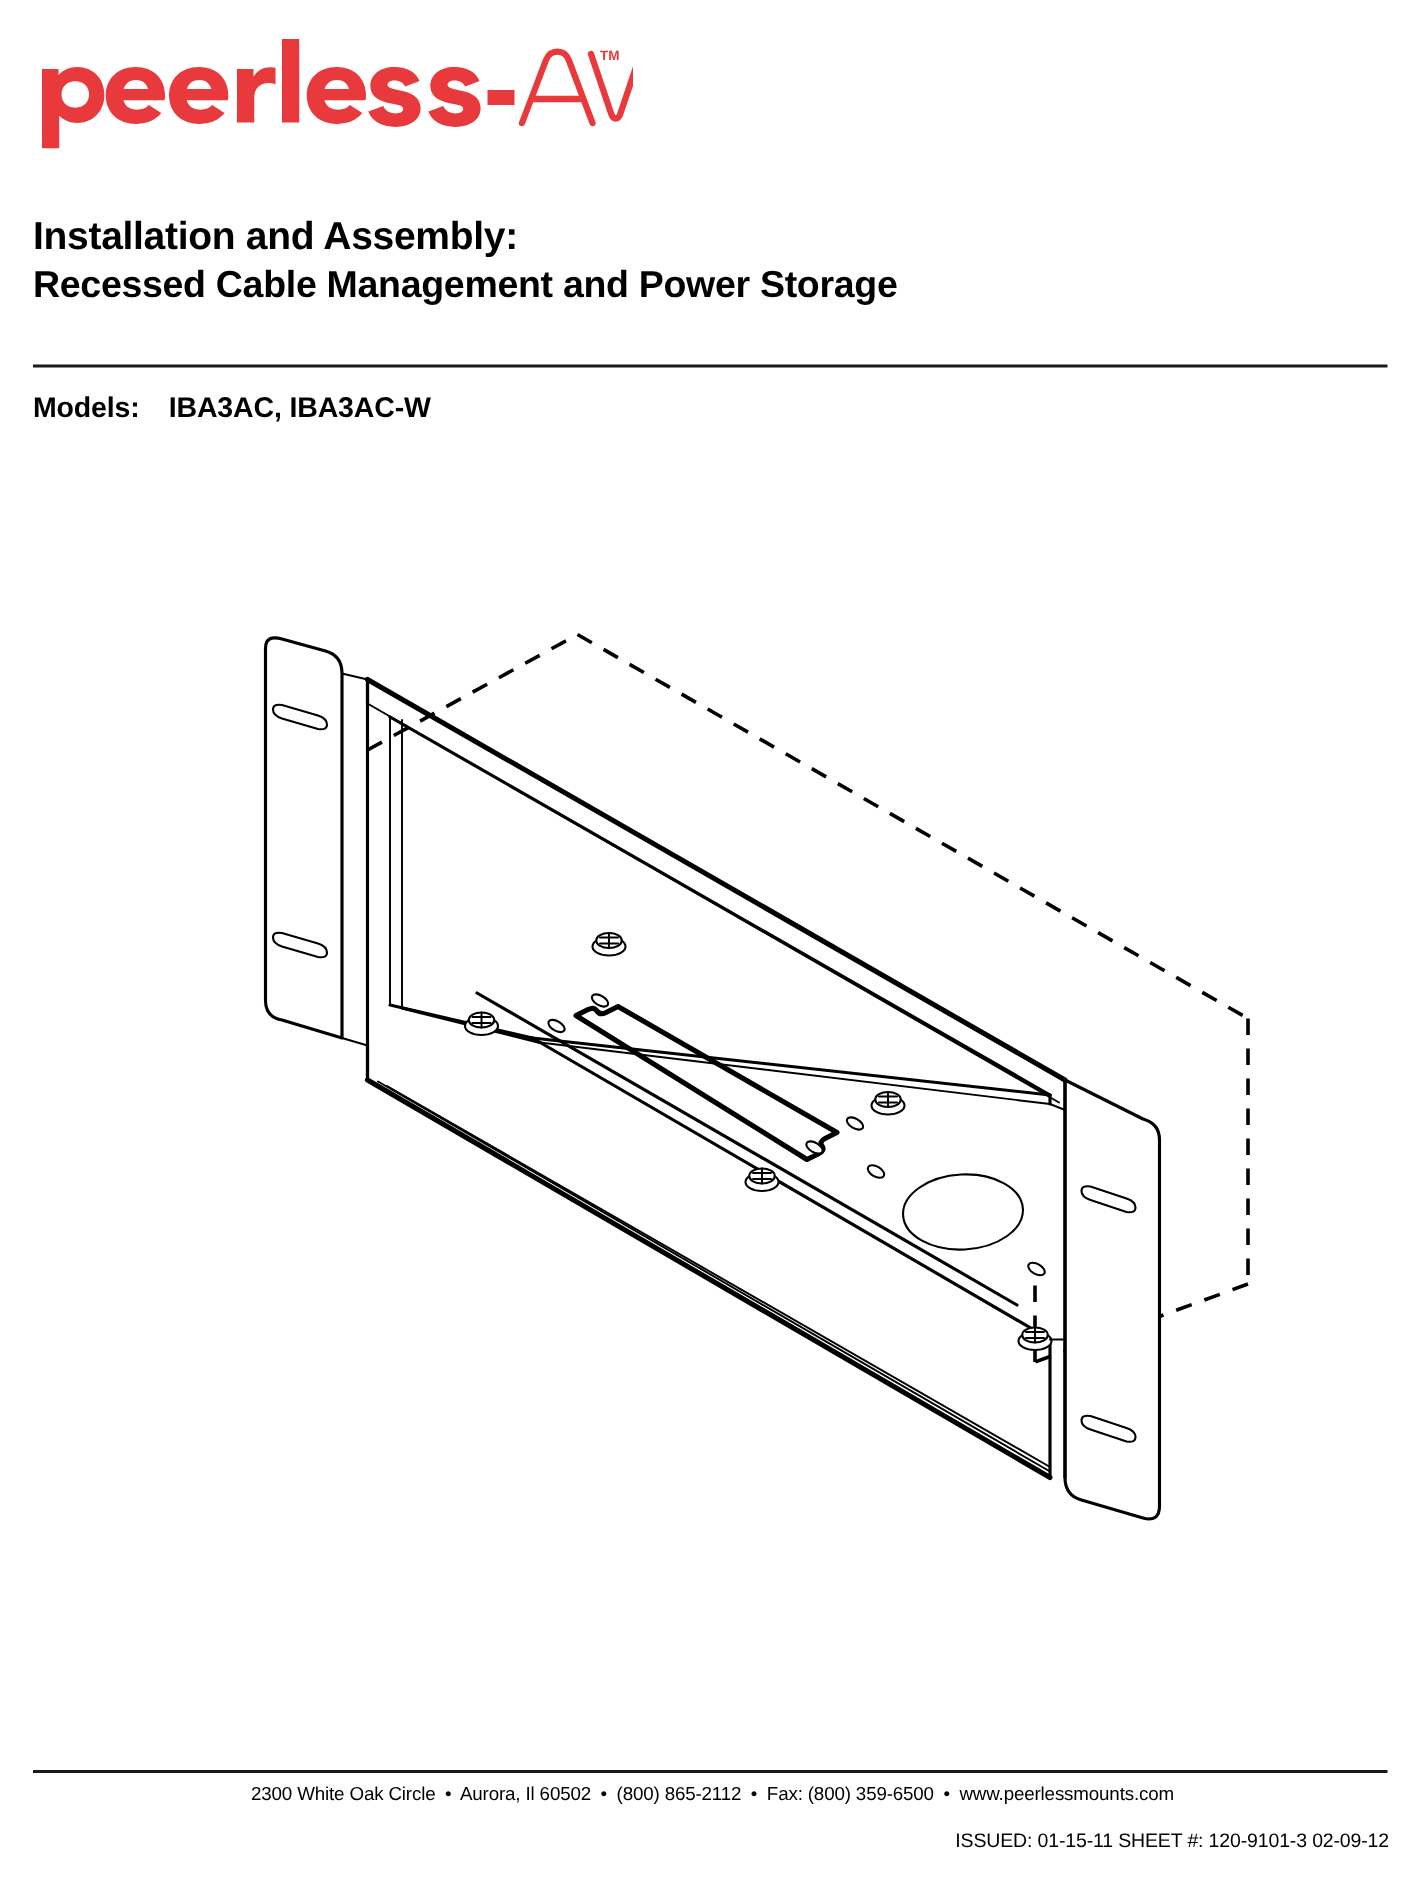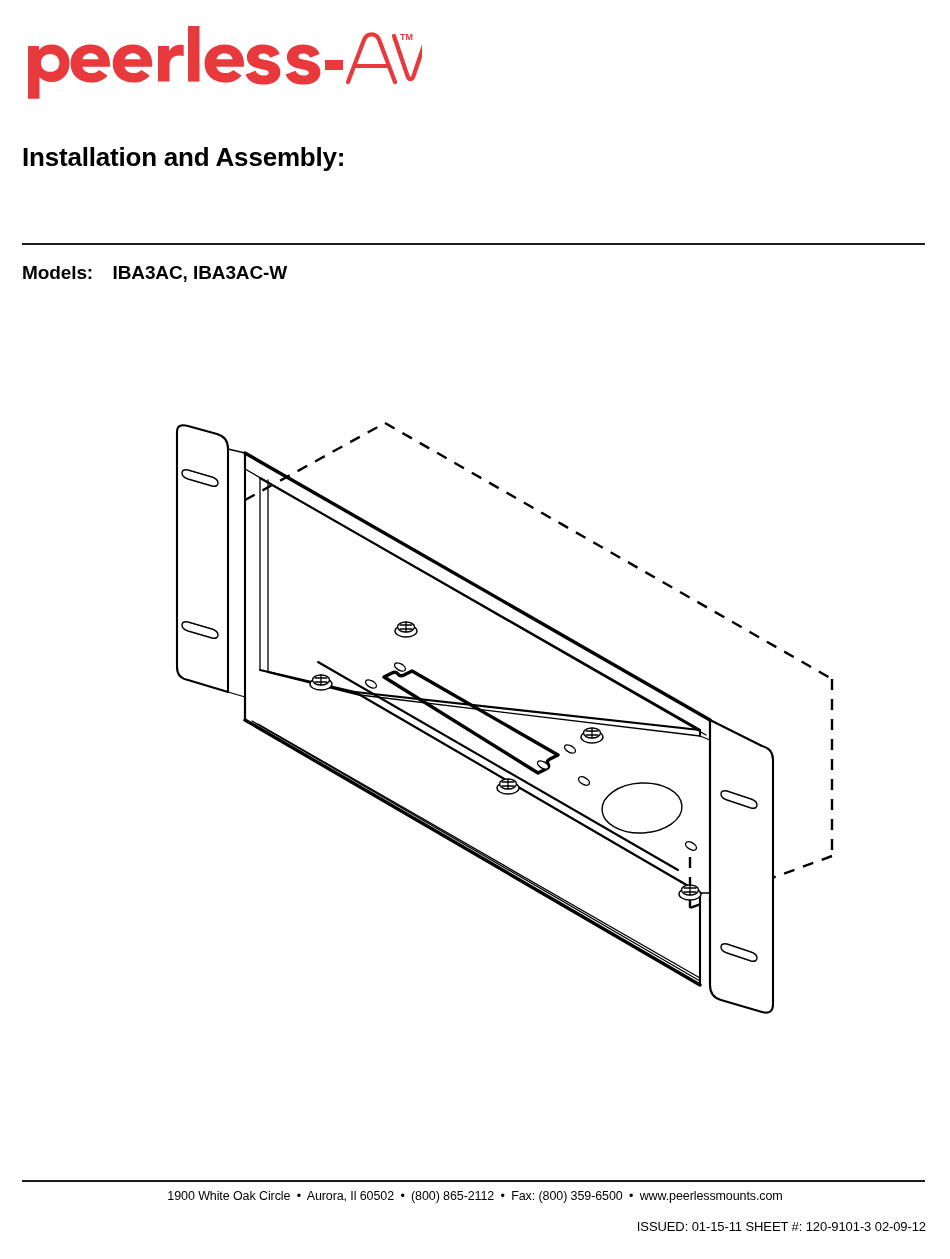--- a/index.html
+++ b/index.html
@@ -147,20 +147,21 @@
         <path d="M326 60 L342 18 c1.4,-3.6 4.2,-5.6 7.6,-5.6 c3.4,0 6.2,2 7.6,5.6 L373 60"></path>
         <path d="M333.5 44 h31.5"></path>
         <path d="M372 14 L385.5 54 c0.7,2 1.6,3 3,3 c1.4,0 2.3,-1 3,-3 L405 14"></path>
       </g>
       <text x="378" y="18" font-family="'Liberation Sans', sans-serif" font-size="9" font-weight="bold" fill="#E8393C">TM</text>
     </svg>
   </div>
 
   <div id="title-block">
     <div class="title-line-1">Installation and Assembly:</div>
+    <div class="title-line-2">Recessed Cable Management and Power Storage</div>
   </div>
 
   <div id="title-rule"></div>
 
   <div id="models-line">
     <span>Models:</span>
     <span style="display:inline-block;width:9px"></span>
     <span>IBA3AC, IBA3AC-W</span>
   </div>
 
@@ -329,21 +330,21 @@
 
       <path class="lnT" d="M700 346 L710 350"></path>
       <path class="lnT" d="M700 503 L710 503"></path>
 
     </svg>
   </div>
 
   <div id="footer-rule"></div>
 
   <div id="footer-address">
-    <span>1900 White Oak Circle</span>
+    <span>2300 White Oak Circle</span>
     <span class="sep">•</span>
     <span>Aurora, Il 60502</span>
     <span class="sep">•</span>
     <span>(800) 865-2112</span>
     <span class="sep">•</span>
     <span>Fax: (800) 359-6500</span>
     <span class="sep">•</span>
     <span>www.peerlessmounts.com</span>
   </div>
 

